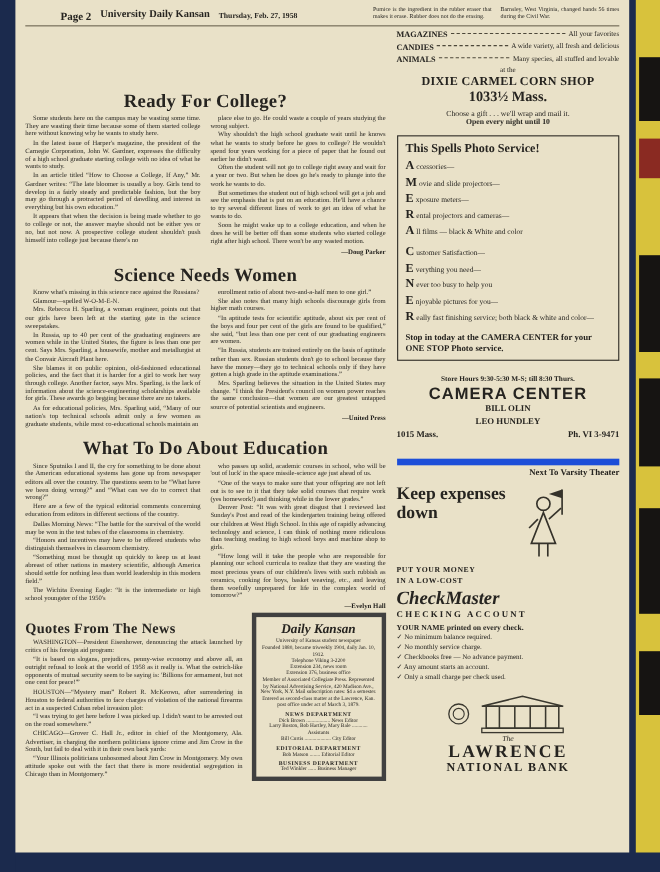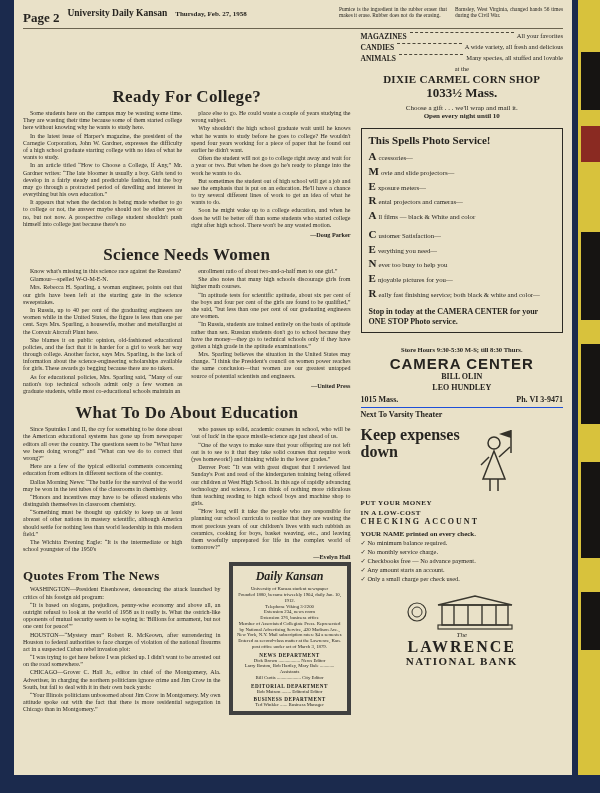--- a/index.html
+++ b/index.html
@@ -6,21 +6,21 @@
   .page { position:relative; width:600px; height:793px; overflow:hidden;
           background:#1b2a4d; font-family:"Liberation Serif", serif; color:#262420; }
   .edge-left { position:absolute; left:0; top:0; width:14px; height:793px; background:#1b2a4d; }
   .adjacent { position:absolute; right:0; top:0; width:22px; height:775px; background:#d8c23c; }
   .adjacent .blk { position:absolute; left:3px; width:19px; background:#161412; }
   .adjacent .blk.red { background:#8a2a22; }
   .paper { position:absolute; left:14px; top:0; width:558px; height:775px;
            background:#e9e1c8; box-sizing:border-box; padding:6px 9px 4px; }
   
   .hdr { display:flex; align-items:flex-start; gap:8px; border-bottom:1px solid #6b6450; padding-bottom:2px; }
-  .hdr .pg { font-size:13px; font-weight:bold; padding-top:4px; }
+  .hdr .pg { font-size:10px; font-weight:bold; padding-top:4px;margin-left:32px; }
   .hdr .pname { font-size:9.5px; font-weight:bold; padding-top:2px; white-space:nowrap; }
   .hdr .pdate { font-size:7px; font-weight:bold; padding-top:4px; white-space:nowrap; }
   .hdr .fillers { flex:1; display:flex; gap:8px; justify-content:flex-end; }
   .hdr .fillers p { margin:0; width:108px; font-size:5.4px; line-height:1.2; text-align:justify; }
   
   .content { display:flex; gap:10px; margin-top:3px; }
   .main-col { width:330px;margin-top:48px; }
   .ad-col { width:204px; display:flex; flex-direction:column; }
   
   .headline { font-size:17px; font-weight:bold; text-align:center; margin:7px 0 3px; letter-spacing:.3px; }
@@ -31,40 +31,40 @@
   .byline { text-align:right; font-size:6.2px; font-weight:bold; margin-top:2px; }
   .bottom-row { display:flex; gap:8px; margin-top:2px; }
   .quotes-col { flex:1; min-width:0; }
   
   .masthead { width:122px; border:4px solid #404040; padding:3px 4px; box-sizing:border-box; }
   .masthead h2 { margin:0 0 2px; font-size:12px; font-weight:bold; font-style:italic; text-align:center; }
   .mast-line, .mast-sect p { margin:0; font-size:4.8px; line-height:1.2; text-align:center; }
   .mast-sect h3 { margin:2px 0 0; font-size:5.2px; text-align:center; letter-spacing:.5px; }
   
   .ad { margin-bottom:8px; }
-  .dixie-row { display:flex; align-items:flex-start; font-size:6.5px; margin-bottom:2px;font-family:Liberation Serif, serif; }
+  .dixie-row { display:flex; align-items:center; font-size:6.5px; margin-bottom:2px;font-family:Liberation Serif, serif; }
   .dixie-row .lbl { font-weight:bold; font-size:7.5px; }
   .dixie-row .leader { flex:1; border-bottom:1px dashed #4d483a; margin:0 3px 2px; min-width:8px; }
   .dixie-at { text-align:center; font-size:6.5px; margin-top:2px; }
   .dixie-name { text-align:center; font-size:11px; font-weight:bold; margin-top:1px; letter-spacing:.3px; }
   .dixie-addr { text-align:center; font-size:13px; font-weight:bold; }
   .dixie-gift { text-align:center; font-size:7px; margin-top:3px; }
   .dixie-open { text-align:center; font-size:7px; font-weight:bold; }
   .photo-box { border:1.5px solid #2c2a24; padding:5px 7px; }
   .photo-box h2 { margin:0 0 4px; font-size:11px; font-weight:bold; }
   .acro p { margin:0 0 1px; font-size:6.8px; line-height:1.25; text-indent:0; }
   .acro p::first-letter { font-size:11px; font-weight:bold; padding-right:2px; }
   .acro.second { margin-top:5px; }
   .stop-text { font-size:8px; font-weight:bold; margin-top:6px; text-align:left; line-height:1.3; }
   .store-hours { font-size:6.6px; font-weight:bold; text-align:center; margin-top:5px; }
   .cc-title { font-family:"Liberation Sans", sans-serif; font-size:15px; font-weight:bold; text-align:center;
               letter-spacing:1px; margin-top:2px; }
   .cc-name { font-size:8px; font-weight:bold; text-align:center; line-height:1.3; }
   .cc-addr { display:flex; justify-content:space-between; font-size:8px; font-weight:bold; margin-top:2px; }
-  .cc-next { font-size:8px; font-weight:bold; text-align:left; border-top:1px solid #1d4ed8; margin-top:3px; padding-top:2px; }
+  .cc-next { font-size:8px; font-weight:bold; text-align:right; border-top:6px solid #1d4ed8; margin-top:18px; padding-top:2px; }
   .ck-head { display:flex; gap:4px; }
   .ck-title { width:110px; font-size:16px; font-weight:bold; line-height:1.05; }
   .ck-small { font-size:7px; font-weight:bold; letter-spacing:.5px; margin-top:2px; }
   .ck-script { font-size:17px; font-weight:bold; font-style:italic; margin-top:2px; }
   .ck-acct { font-size:8px; letter-spacing:2px; font-weight:bold; }
   .ck-yourname { font-size:7px; font-weight:bold; margin-top:4px; }
   .check-item { margin:1px 0 0; font-size:6.4px; line-height:1.25; }
   .bank { text-align:center; margin-top:2px; }
   .bank-the { font-size:7px; font-style:italic; }
   .bank-name { font-size:16px; font-weight:bold; letter-spacing:2px; line-height:1; }
@@ -287,20 +287,21 @@
                 <polygon points="19,24 8,52 30,52" fill="none" stroke="#35322a" stroke-width="1.5"></polygon>
                 <line x1="24" y1="30" x2="35" y2="20" stroke="#35322a" stroke-width="1.5"></line>
                 <line x1="14" y1="30" x2="6" y2="38" stroke="#35322a" stroke-width="1.5"></line>
                 <line x1="15" y1="52" x2="15" y2="64" stroke="#35322a" stroke-width="1.5"></line>
                 <line x1="23" y1="52" x2="23" y2="64" stroke="#35322a" stroke-width="1.5"></line>
               </svg>
             </span>
           </div>
           <div class="ck-small">PUT YOUR MONEY</div>
           <div class="ck-small">IN A LOW-COST</div>
+          <div class="ck-script">CheckMaster</div>
           <div class="ck-acct">CHECKING ACCOUNT</div>
           <div class="ck-yourname">YOUR NAME printed on every check.</div>
           <div>
               <p class="check-item">✓ No minimum balance required.</p>
               <p class="check-item">✓ No monthly service charge.</p>
               <p class="check-item">✓ Checkbooks free — No advance payment.</p>
               <p class="check-item">✓ Any amount starts an account.</p>
               <p class="check-item">✓ Only a small charge per check used.</p>
             </div>
         </div>

